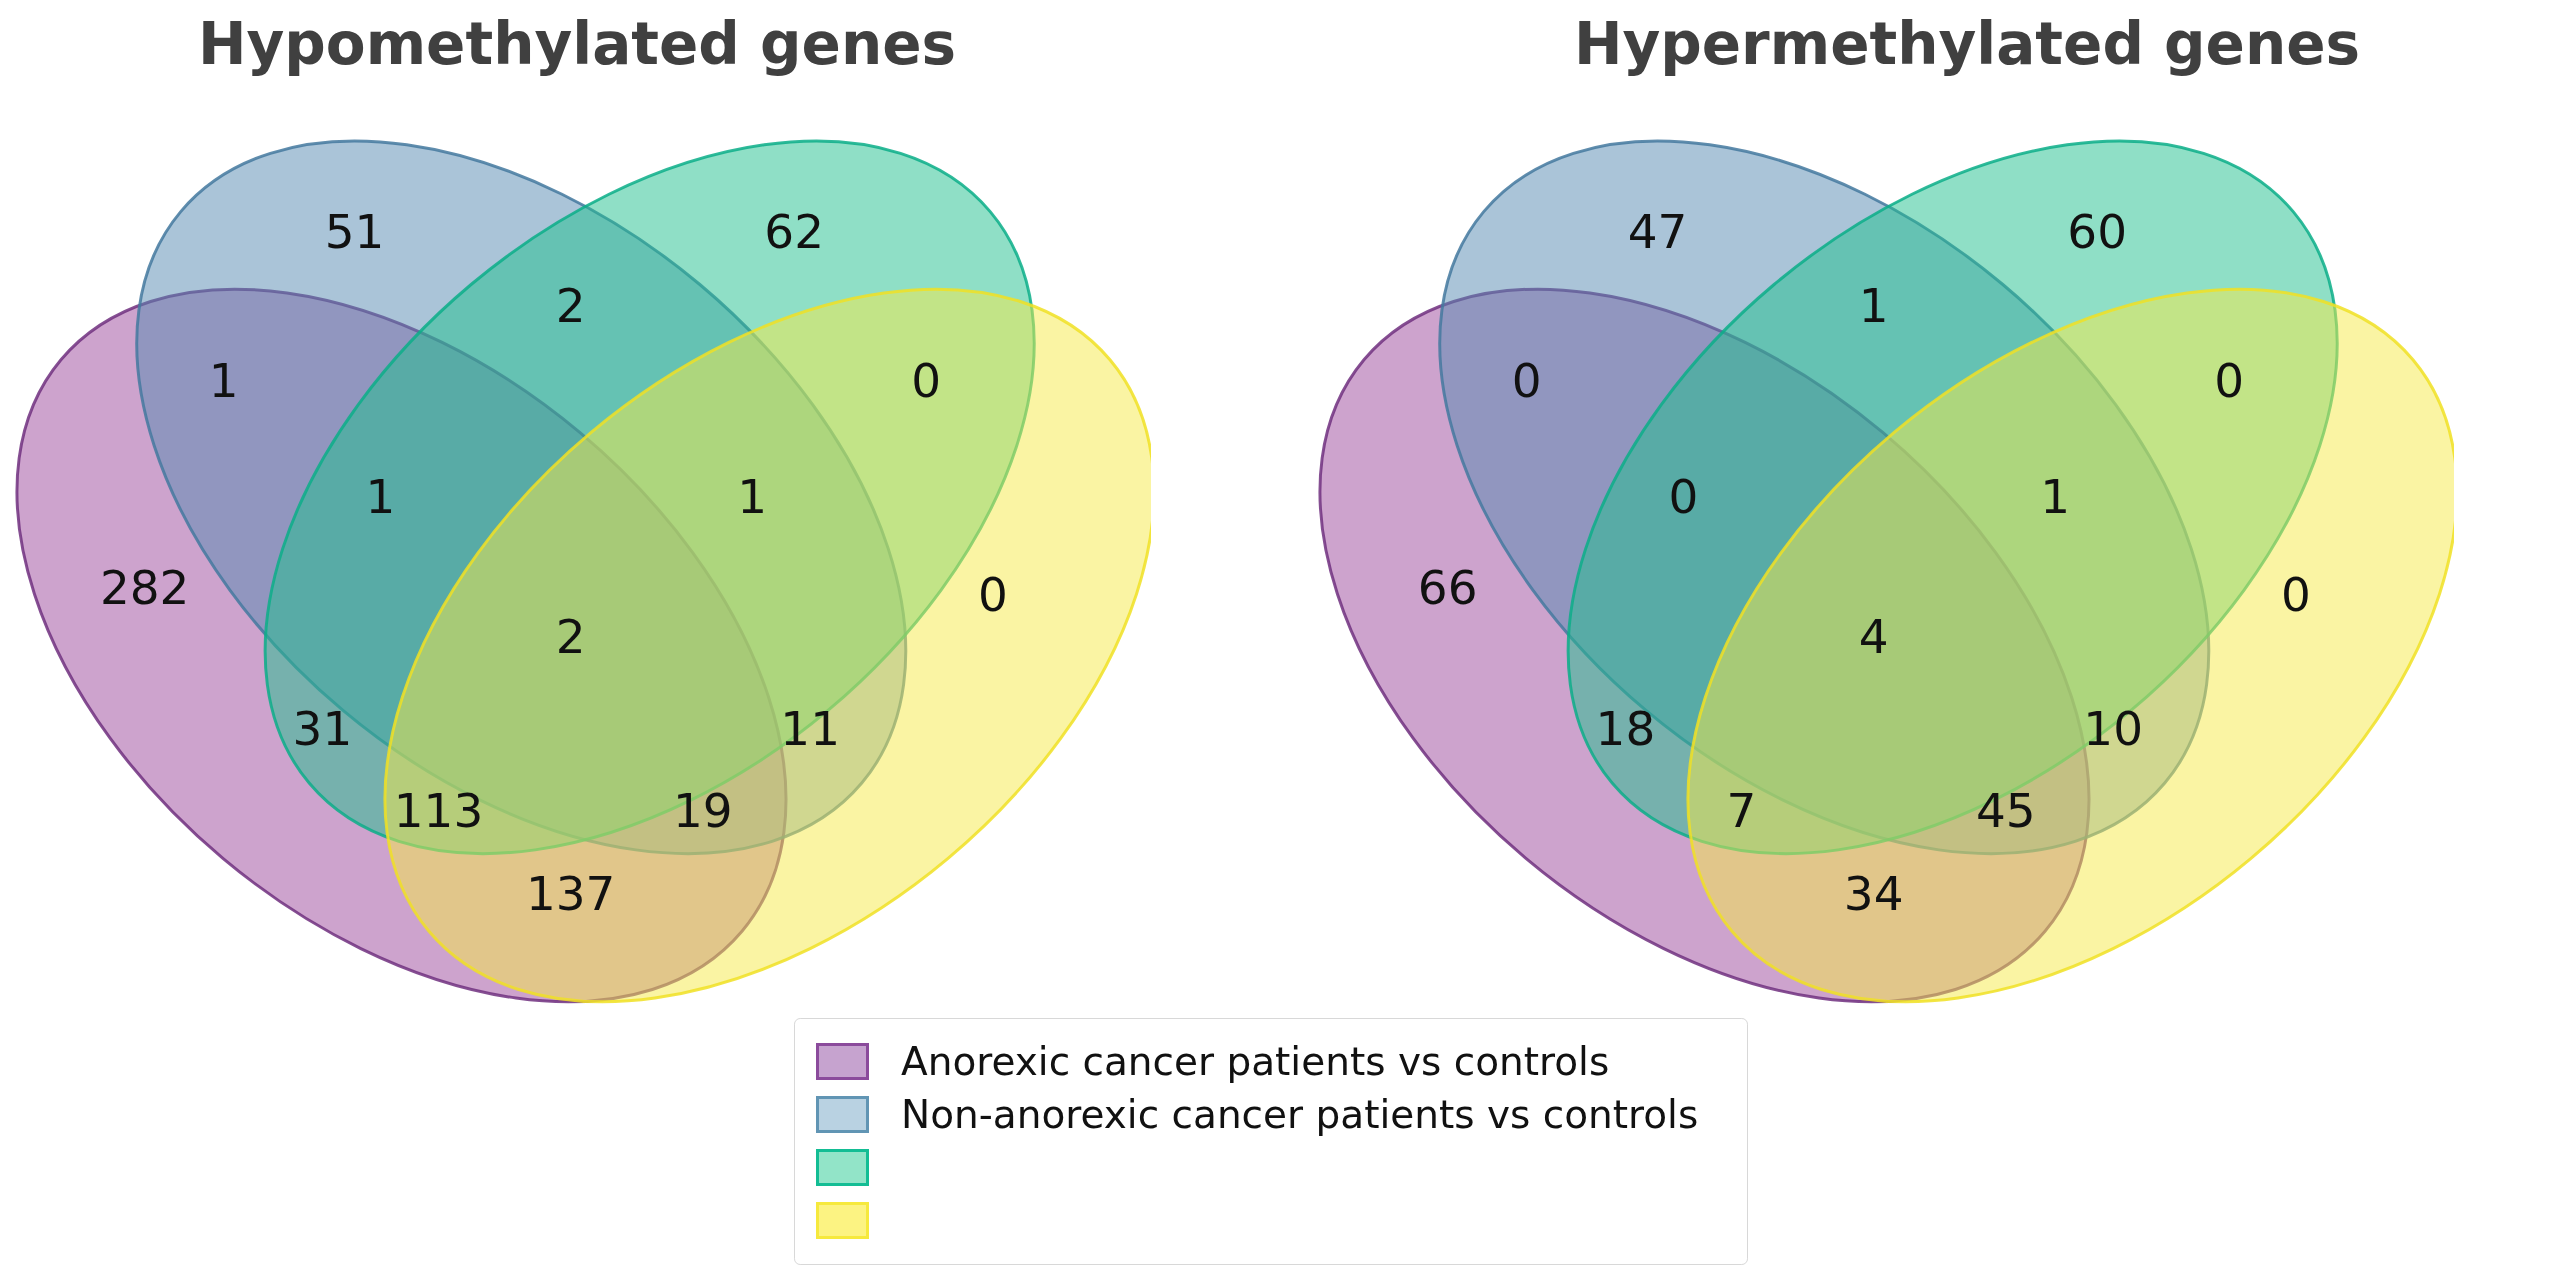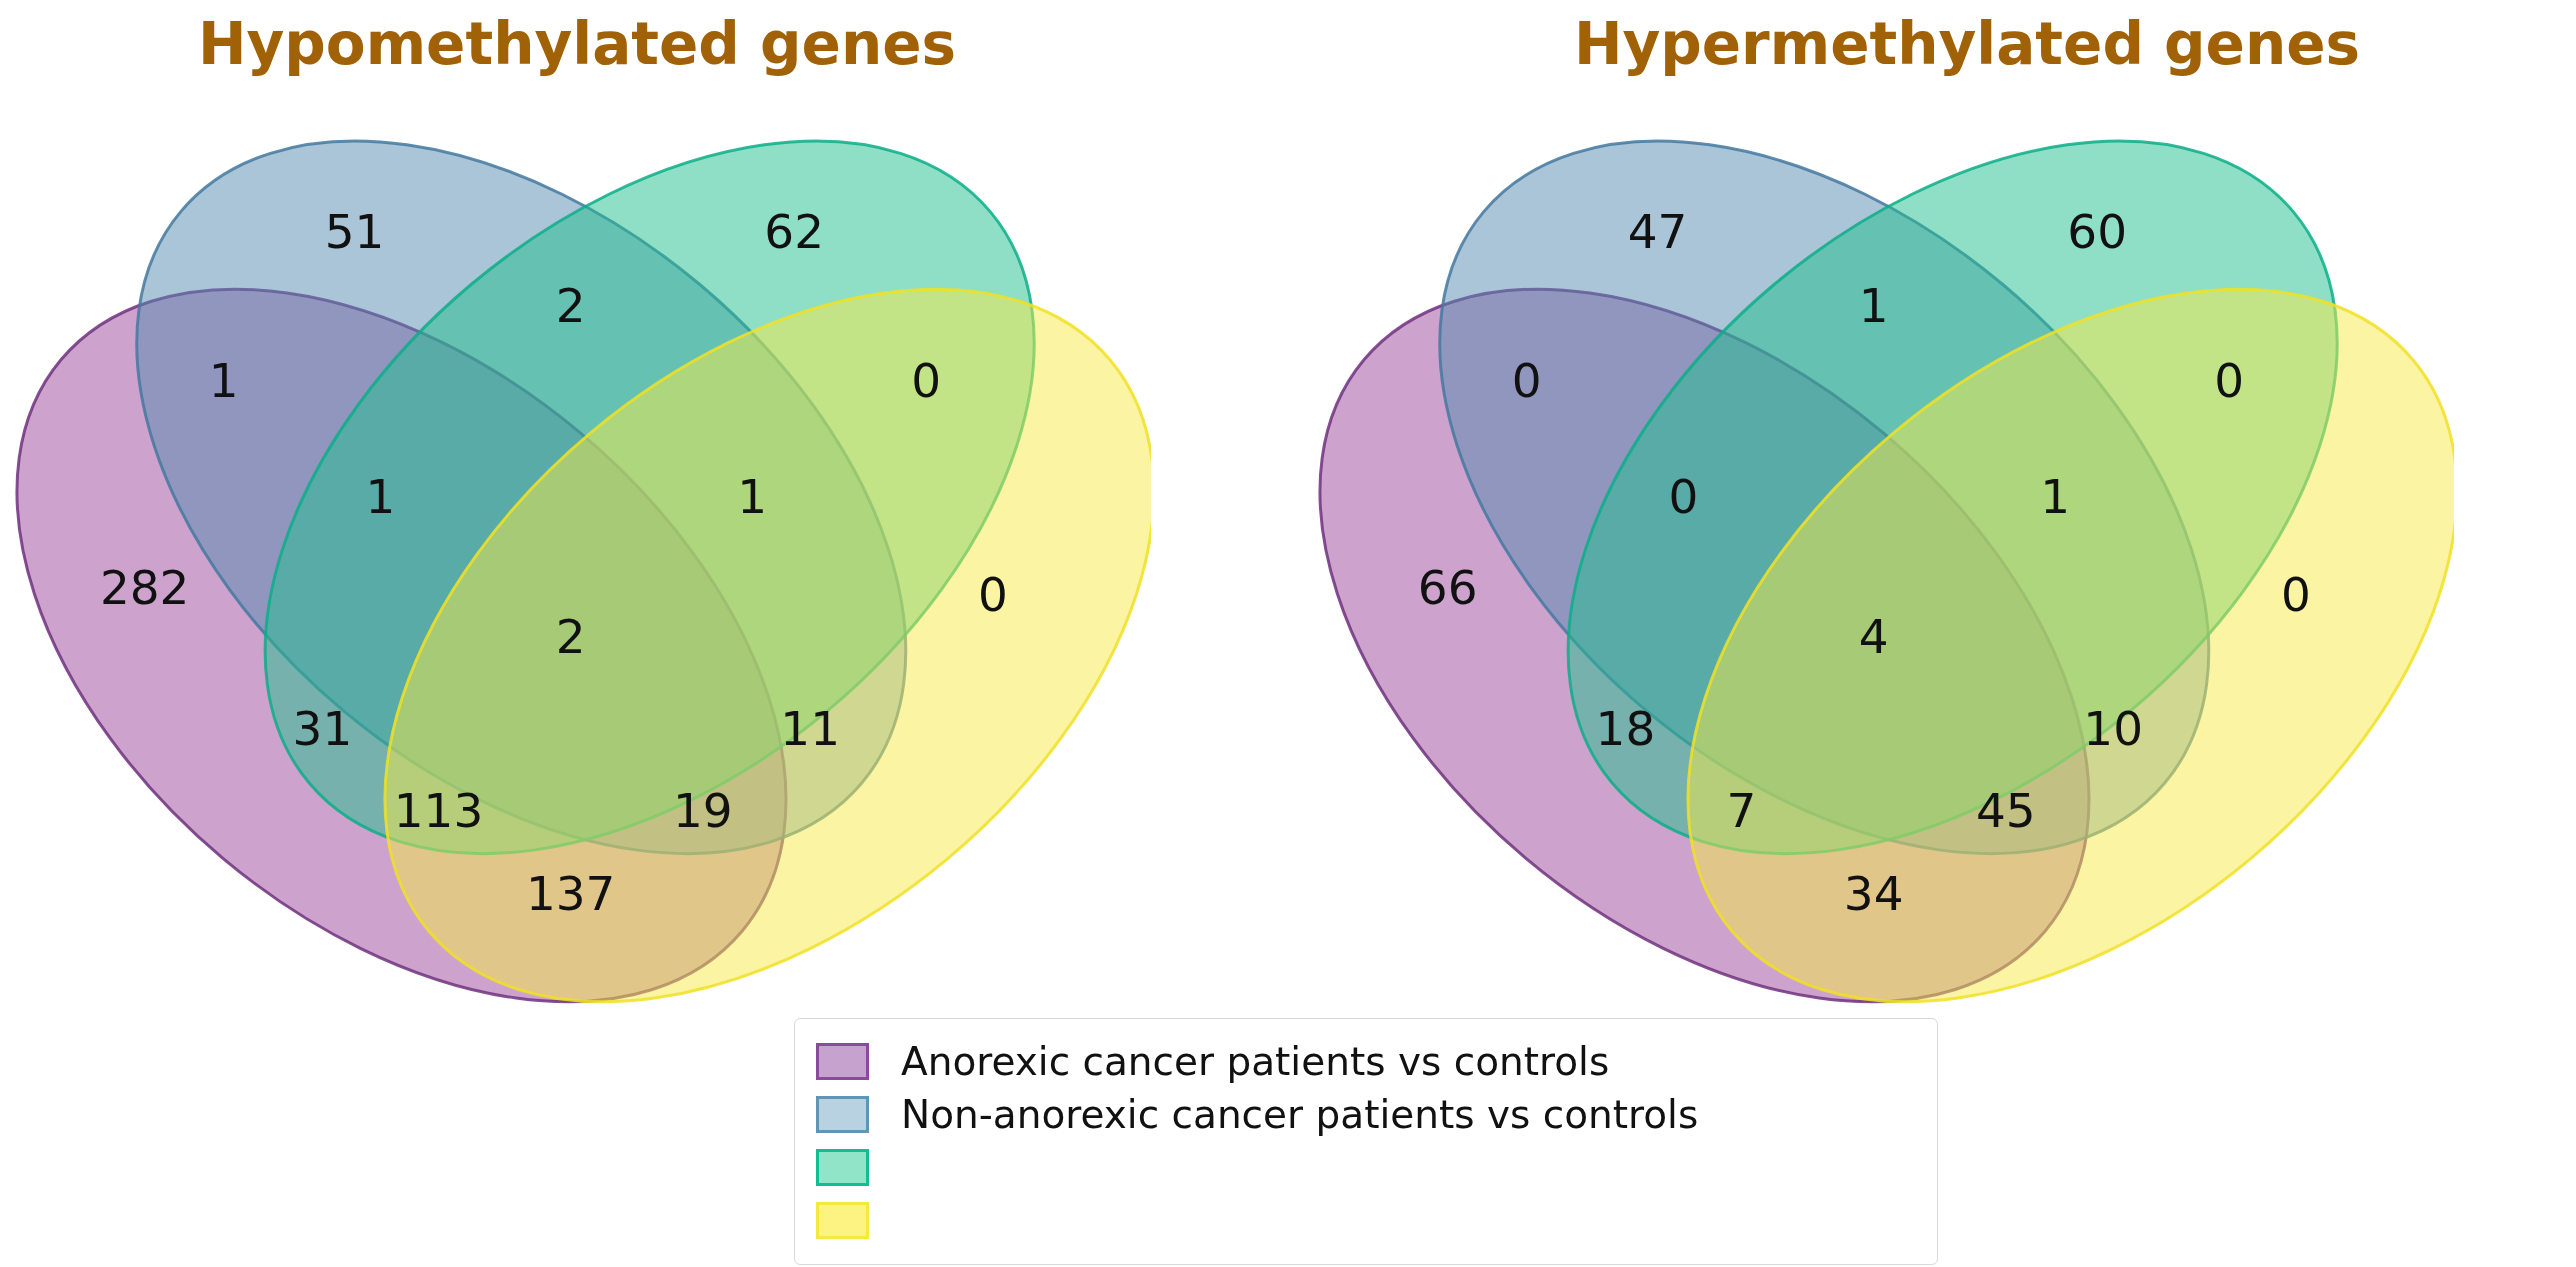--- a/index.html
+++ b/index.html
@@ -1,37 +1,37 @@
 <!DOCTYPE html>
 <html style="font-size:10px"><head>
 <meta charset="utf-8">
 <style>
   html,body{margin:0;padding:0;background:#ffffff;}
   body{width:2576px;height:1267px;font-family:"DejaVu Sans","Liberation Sans",sans-serif;}
   .figure{position:relative;width:2576px;height:1267px;background:#ffffff;overflow:hidden;}
 
   .panel-title{
     position:absolute;top:10px;transform:translateX(-50%);
-    font-size:58px;font-weight:bold;color:#a16207;white-space:nowrap;
+    font-size:58px;font-weight:bold;color:#404040;white-space:nowrap;
   }
   #title-left{left:577px;}
   #title-right{left:1967px;}
 
   .venn-svg{position:absolute;top:133px;width:1136px;height:883px;}
   #venn-left{left:15.4px;}
   #venn-right{left:1318px;}
 
   .venn-svg ellipse{fill-opacity:0.5;stroke-width:2.4;stroke-opacity:0.85;}
   .venn-svg text{
     font-family:"DejaVu Sans","Liberation Sans",sans-serif;
     font-size:38px;fill:#111111;text-anchor:middle;
   }
 
   .legend{
-    position:absolute;left:794px;top:1018px;width:1144px;height:247px;
+    position:absolute;left:794px;top:1018px;width:954px;height:247px;
     box-sizing:border-box;background:#ffffff;border:1.9px solid #d8d8d8;border-radius:6.2px;
     padding:16px 0 0 21px;
   }
   .legend-row{display:flex;align-items:center;height:53px;}
   .swatch{
     width:53px;height:37px;border:3.1px solid #999;box-sizing:border-box;
     margin-right:32px;flex:none;background:#eee;
   }
   .legend-label{font-size:39px;color:#111111;white-space:nowrap;line-height:1;}
 </style>

